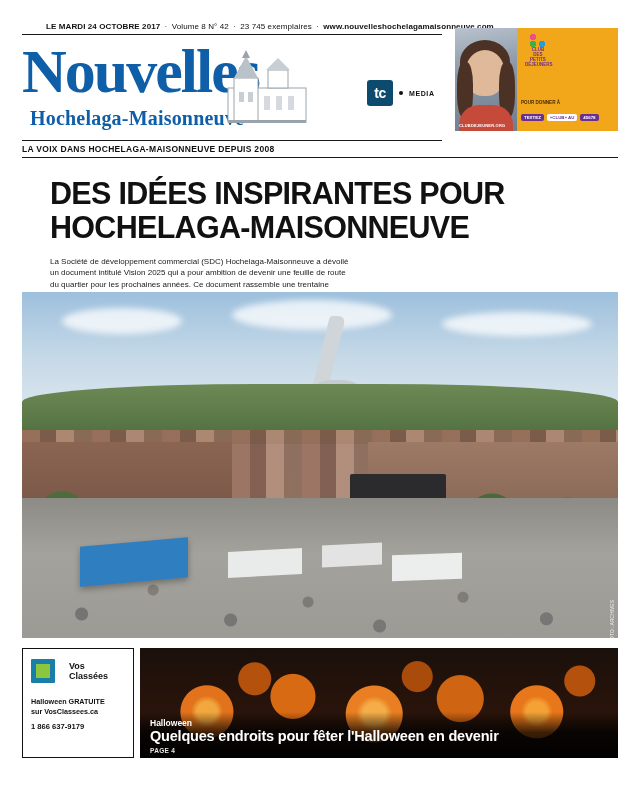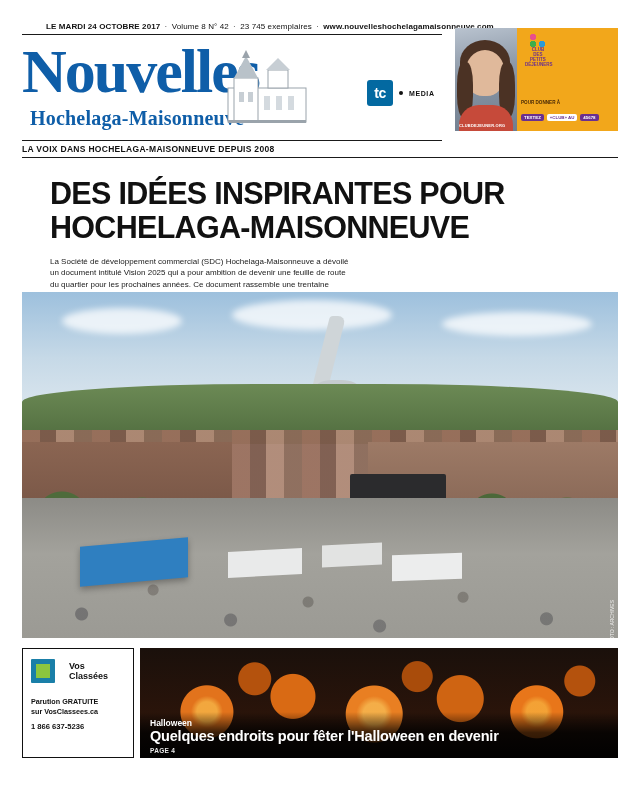--- a/index.html
+++ b/index.html
@@ -95,21 +95,21 @@
     position: absolute;
     top: 40px;
     left: 345px;
     display: flex;
     align-items: center;
     gap: 6px;
   }
   .tcbox {
     width: 26px;
     height: 26px;
-    background: #0369a1;
+    background: #0c4a6e;
     border-radius: 3px;
     color: #fff;
     font-family: "Liberation Sans", sans-serif;
     font-weight: bold;
     font-size: 14px;
     display: flex;
     align-items: center;
     justify-content: center;
     letter-spacing: -.5px;
   }
@@ -678,24 +678,24 @@
 
     <div class="bottom-ad">
       <div class="vc-logo">
         <div class="vc-mark"></div>
         <div class="vc-text">
           <div>Vos</div>
           <div>Classées</div>
         </div>
       </div>
       <div class="vc-body">
-        <div>Parution GRATUITE</div>
+        <div>Halloween GRATUITE</div>
         <div>sur VosClassees.ca</div>
       </div>
-      <div class="vc-phone">1 866 637-5236</div>
+      <div class="vc-phone">1 866 637-9179</div>
     </div>
 
     <div class="bottom-promo">
       <div class="pumpkins"></div>
       <div class="pumpkin-glow"></div>
       <div class="promo-shade"></div>
       <div class="promo-kicker">Halloween</div>
       <div class="promo-title">Quelques endroits pour fêter l'Halloween en devenir</div>
       <div class="promo-page">PAGE 4</div>
     </div>

